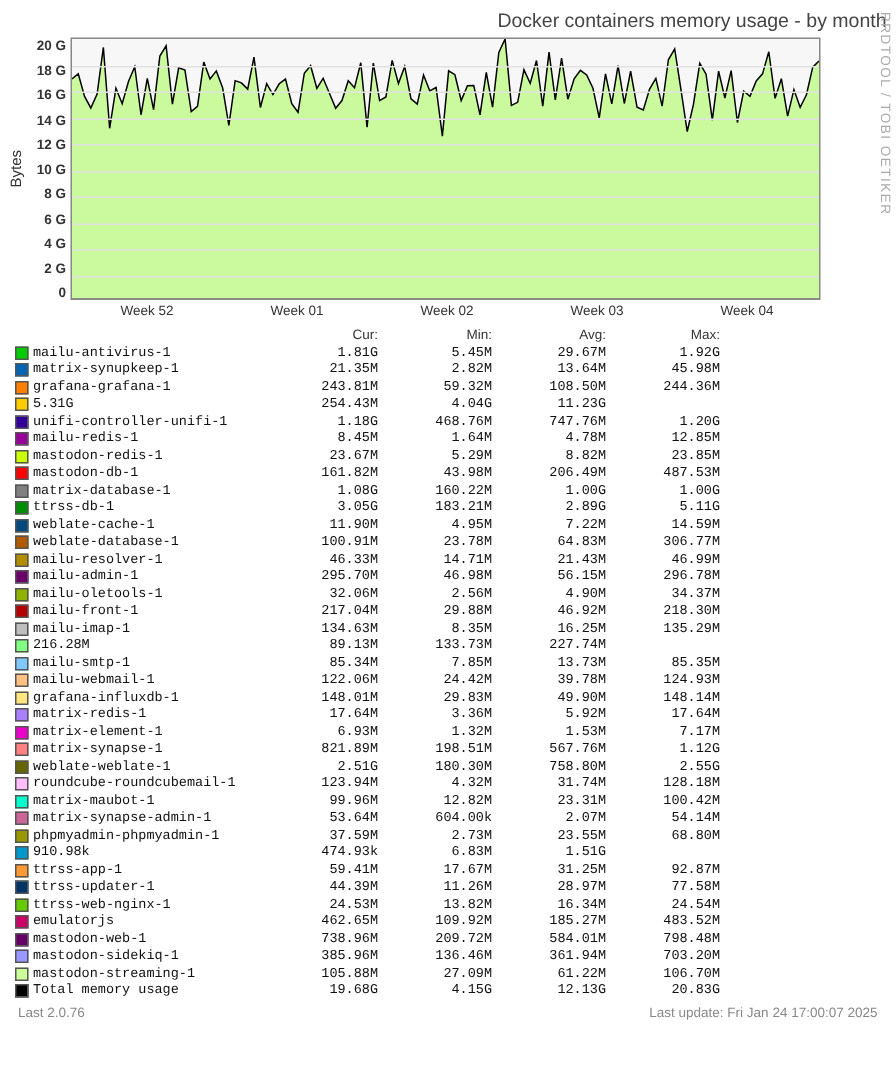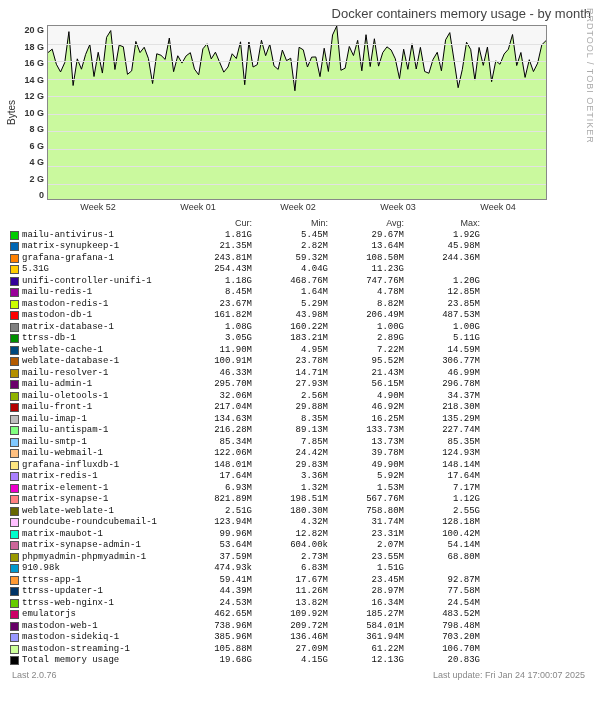--- a/index.html
+++ b/index.html
@@ -288,40 +288,40 @@
           <div>7.22M</div>
           <div>14.59M</div>
         </div>
         <div class="row">
           <div>
             <div class="sw" style="background:#b35a00"></div>
           </div>
           <div>weblate-database-1</div>
           <div>100.91M</div>
           <div>23.78M</div>
-          <div>95.52M</div>
+          <div>64.83M</div>
           <div>306.77M</div>
         </div>
         <div class="row">
           <div>
             <div class="sw" style="background:#b38f00"></div>
           </div>
           <div>mailu-resolver-1</div>
           <div>46.33M</div>
           <div>14.71M</div>
           <div>21.43M</div>
           <div>46.99M</div>
         </div>
         <div class="row">
           <div>
             <div class="sw" style="background:#6b006b"></div>
           </div>
           <div>mailu-admin-1</div>
           <div>295.70M</div>
-          <div>27.93M</div>
+          <div>46.98M</div>
           <div>56.15M</div>
           <div>296.78M</div>
         </div>
         <div class="row">
           <div>
             <div class="sw" style="background:#8fb300"></div>
           </div>
           <div>mailu-oletools-1</div>
           <div>32.06M</div>
           <div>2.56M</div>
@@ -345,21 +345,20 @@
           <div>mailu-imap-1</div>
           <div>134.63M</div>
           <div>8.35M</div>
           <div>16.25M</div>
           <div>135.29M</div>
         </div>
         <div class="row">
           <div>
             <div class="sw" style="background:#80ff80"></div>
           </div>
-          <div>mailu-antispam-1</div>
           <div>216.28M</div>
           <div>89.13M</div>
           <div>133.73M</div>
           <div>227.74M</div>
         </div>
         <div class="row">
           <div>
             <div class="sw" style="background:#80c9ff"></div>
           </div>
           <div>mailu-smtp-1</div>
@@ -477,21 +476,21 @@
           <div>6.83M</div>
           <div>1.51G</div>
         </div>
         <div class="row">
           <div>
             <div class="sw" style="background:#ff9933"></div>
           </div>
           <div>ttrss-app-1</div>
           <div>59.41M</div>
           <div>17.67M</div>
-          <div>23.45M</div>
+          <div>31.25M</div>
           <div>92.87M</div>
         </div>
         <div class="row">
           <div>
             <div class="sw" style="background:#003366"></div>
           </div>
           <div>ttrss-updater-1</div>
           <div>44.39M</div>
           <div>11.26M</div>
           <div>28.97M</div>

